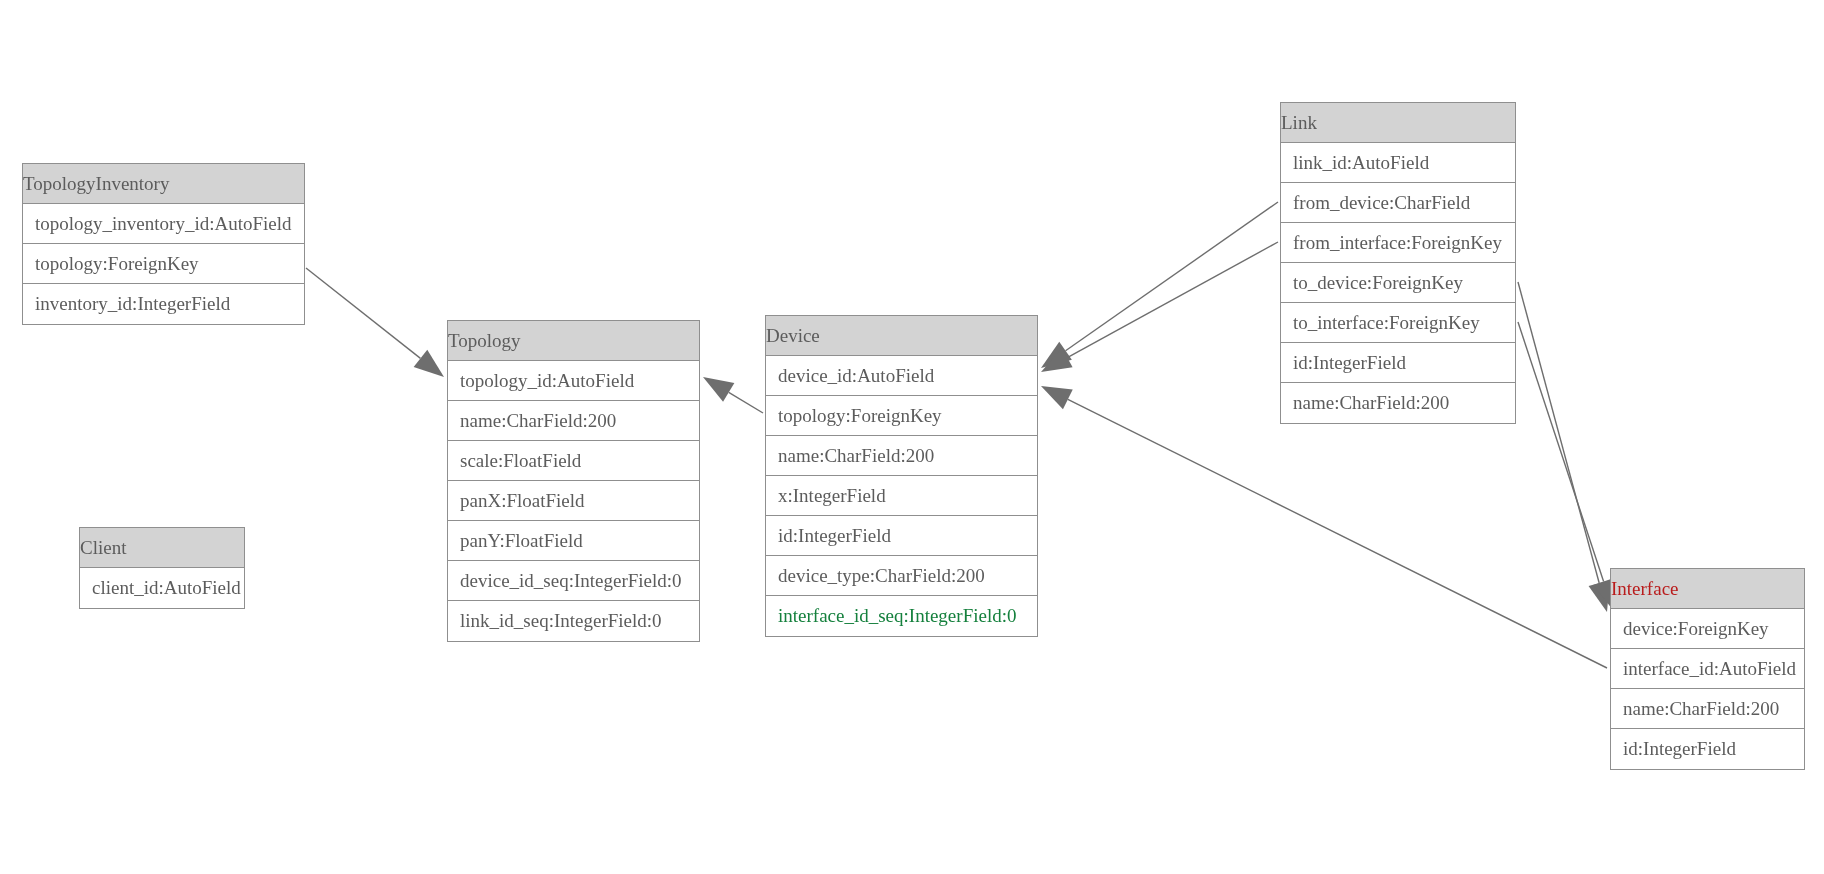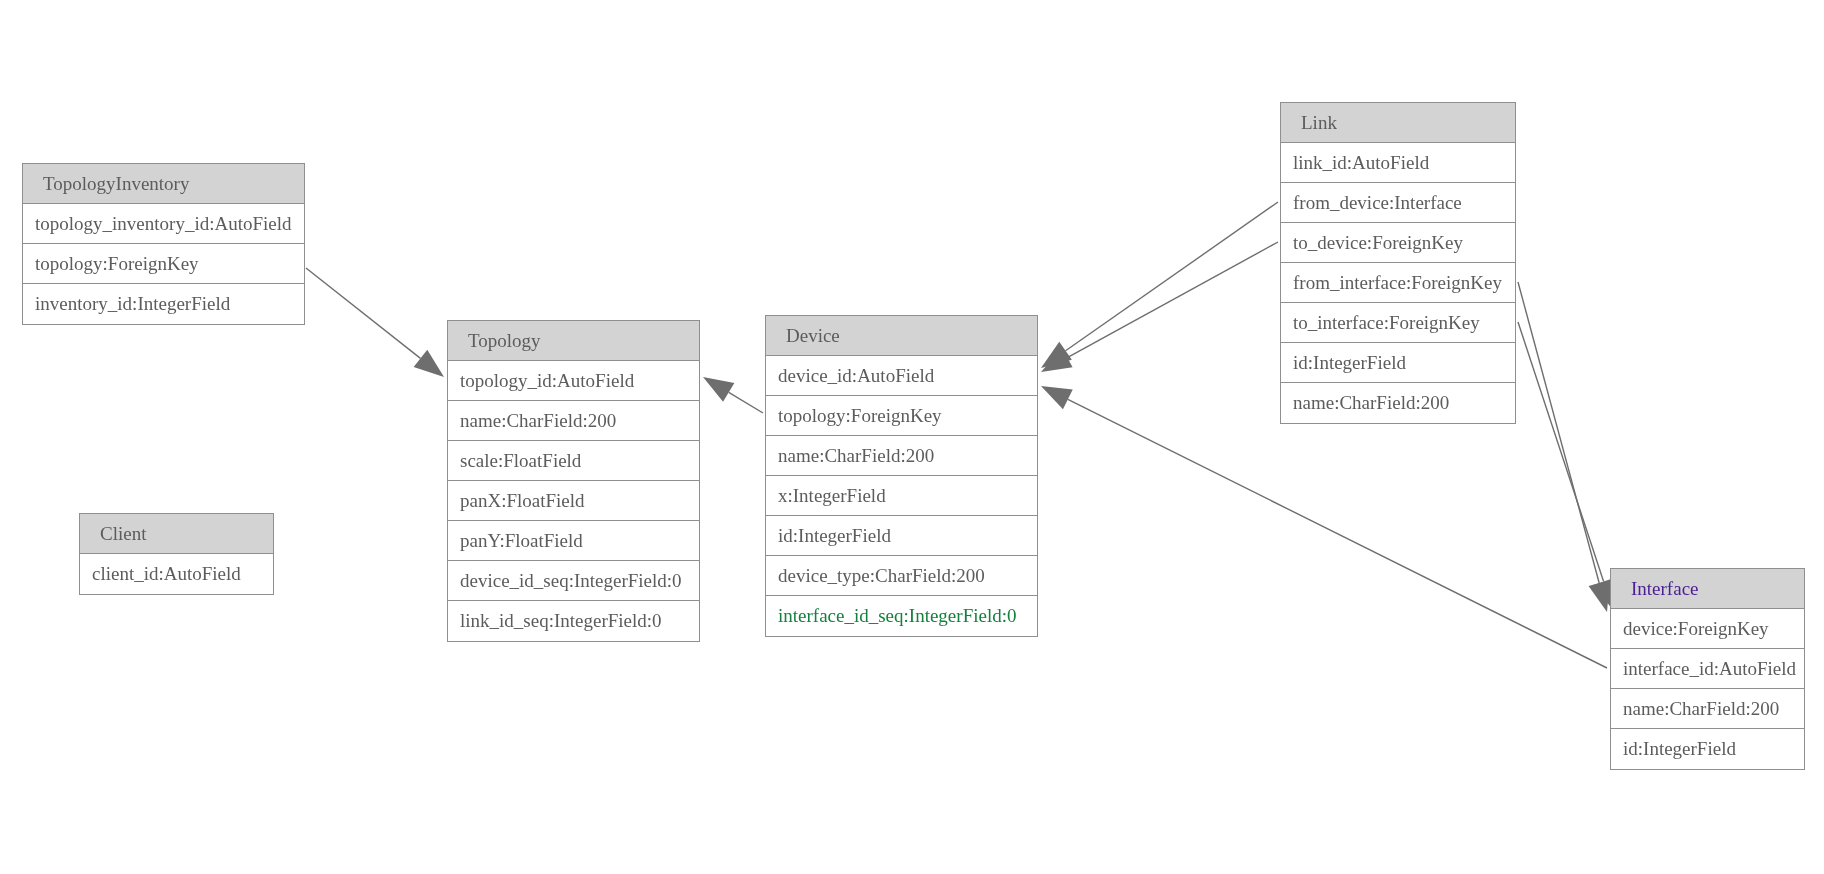--- a/index.html
+++ b/index.html
@@ -33,21 +33,21 @@
     box-sizing: border-box;
     background: #ffffff;
     z-index: 2;
   }
   .entity-header {
     height: 40px;
     line-height: 40px;
     background: #d3d3d3;
     border-bottom: 1px solid #8f8f8f;
     box-sizing: border-box;
-    padding-left: 20px;
+    padding-left: 0;
     font-size: 19px;
     color: #5c5c5c;
     white-space: nowrap;
     overflow: hidden;
   }
   .entity-rows {
     display: block;
   }
   .entity-row {
     height: 40px;
@@ -103,21 +103,21 @@
 
   <div id="entity-layer">
       <div class="entity" style="left: 22px; top: 163px; width: 283px; border-color: rgb(143, 143, 143);">
         <div class="entity-header" style="background: rgb(211, 211, 211); border-bottom-color: rgb(143, 143, 143); color: rgb(92, 92, 92);">TopologyInventory</div>
         <div class="entity-rows">
           <div class="entity-row" style="border-bottom-color: rgb(143, 143, 143); color: rgb(92, 92, 92);">topology_inventory_id:AutoField</div>
           <div class="entity-row" style="border-bottom-color: rgb(143, 143, 143); color: rgb(92, 92, 92);">topology:ForeignKey</div>
           <div class="entity-row" style="border-bottom-color: rgb(143, 143, 143); color: rgb(92, 92, 92);">inventory_id:IntegerField</div>
         </div>
       </div>
-      <div class="entity" style="left: 79px; top: 513px; width: 195px; border-color: rgb(143, 143, 143);">
+      <div class="entity" style="left: 79px; top: 527px; width: 166px; border-color: rgb(143, 143, 143);">
         <div class="entity-header" style="background: rgb(211, 211, 211); border-bottom-color: rgb(143, 143, 143); color: rgb(92, 92, 92);">Client</div>
         <div class="entity-rows">
           <div class="entity-row" style="border-bottom-color: rgb(143, 143, 143); color: rgb(92, 92, 92);">client_id:AutoField</div>
         </div>
       </div>
       <div class="entity" style="left: 447px; top: 320px; width: 253px; border-color: rgb(143, 143, 143);">
         <div class="entity-header" style="background: rgb(211, 211, 211); border-bottom-color: rgb(143, 143, 143); color: rgb(92, 92, 92);">Topology</div>
         <div class="entity-rows">
           <div class="entity-row" style="border-bottom-color: rgb(143, 143, 143); color: rgb(92, 92, 92);">topology_id:AutoField</div>
           <div class="entity-row" style="border-bottom-color: rgb(143, 143, 143); color: rgb(92, 92, 92);">name:CharField:200</div>
@@ -137,30 +137,30 @@
           <div class="entity-row" style="border-bottom-color: rgb(143, 143, 143); color: rgb(92, 92, 92);">x:IntegerField</div>
           <div class="entity-row" style="border-bottom-color: rgb(143, 143, 143); color: rgb(92, 92, 92);">id:IntegerField</div>
           <div class="entity-row" style="border-bottom-color: rgb(143, 143, 143); color: rgb(92, 92, 92);">device_type:CharField:200</div>
           <div class="entity-row" style="border-bottom-color: rgb(143, 143, 143); color: #15803d;">interface_id_seq:IntegerField:0</div>
         </div>
       </div>
       <div class="entity" style="left: 1280px; top: 102px; width: 236px; border-color: rgb(143, 143, 143);">
         <div class="entity-header" style="background: rgb(211, 211, 211); border-bottom-color: rgb(143, 143, 143); color: rgb(92, 92, 92);">Link</div>
         <div class="entity-rows">
           <div class="entity-row" style="border-bottom-color: rgb(143, 143, 143); color: rgb(92, 92, 92);">link_id:AutoField</div>
-          <div class="entity-row" style="border-bottom-color: rgb(143, 143, 143); color: rgb(92, 92, 92);">from_device:Interface</div>
+          <div class="entity-row" style="border-bottom-color: rgb(143, 143, 143); color: rgb(92, 92, 92);">from_device:CharField</div>
+          <div class="entity-row" style="border-bottom-color: rgb(143, 143, 143); color: rgb(92, 92, 92);">from_interface:ForeignKey</div>
           <div class="entity-row" style="border-bottom-color: rgb(143, 143, 143); color: rgb(92, 92, 92);">to_device:ForeignKey</div>
-          <div class="entity-row" style="border-bottom-color: rgb(143, 143, 143); color: rgb(92, 92, 92);">from_interface:ForeignKey</div>
           <div class="entity-row" style="border-bottom-color: rgb(143, 143, 143); color: rgb(92, 92, 92);">to_interface:ForeignKey</div>
           <div class="entity-row" style="border-bottom-color: rgb(143, 143, 143); color: rgb(92, 92, 92);">id:IntegerField</div>
           <div class="entity-row" style="border-bottom-color: rgb(143, 143, 143); color: rgb(92, 92, 92);">name:CharField:200</div>
         </div>
       </div>
       <div class="entity" style="left: 1610px; top: 568px; width: 195px; border-color: rgb(143, 143, 143);">
-        <div class="entity-header" style="background: rgb(211, 211, 211); border-bottom-color: rgb(143, 143, 143); color: #4c1d95;">Interface</div>
+        <div class="entity-header" style="background: rgb(211, 211, 211); border-bottom-color: rgb(143, 143, 143); color: #b91c1c;">Interface</div>
         <div class="entity-rows">
           <div class="entity-row" style="border-bottom-color: rgb(143, 143, 143); color: rgb(92, 92, 92);">device:ForeignKey</div>
           <div class="entity-row" style="border-bottom-color: rgb(143, 143, 143); color: rgb(92, 92, 92);">interface_id:AutoField</div>
           <div class="entity-row" style="border-bottom-color: rgb(143, 143, 143); color: rgb(92, 92, 92);">name:CharField:200</div>
           <div class="entity-row" style="border-bottom-color: rgb(143, 143, 143); color: rgb(92, 92, 92);">id:IntegerField</div>
         </div>
       </div>
     </div>
 
 </div>

